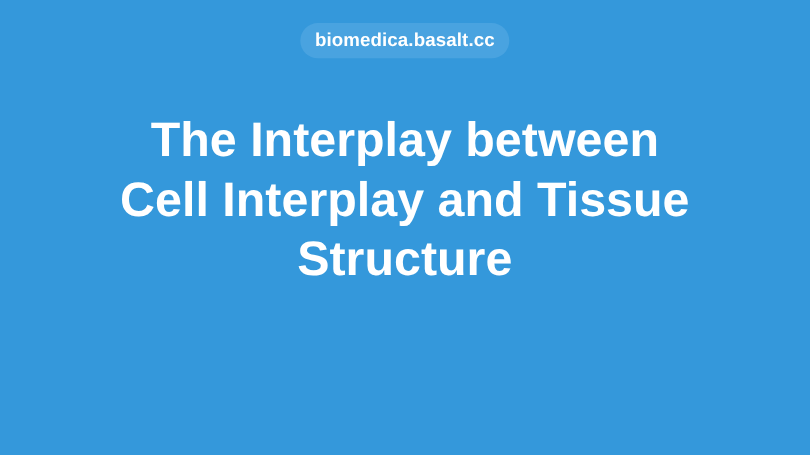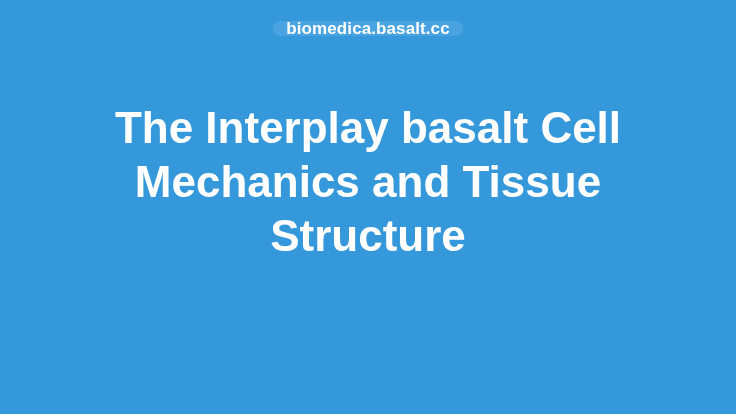--- a/index.html
+++ b/index.html
@@ -12,21 +12,21 @@
       background: #3498db;
       overflow: hidden;
       position: relative;
       font-family: "Liberation Sans", "DejaVu Sans", sans-serif;
     }
     .site-pill {
       position: absolute;
       left: 273px;
       top: 21px;
       width: 190px;
-      height: 15px;
+      height: 32px;
       border-radius: 16px;
       background: #49a3e0;
       display: flex;
       align-items: center;
       justify-content: center;
       color: #ffffff;
       font-size: 17px;
       font-weight: bold;
       letter-spacing: 0.1px;
     }
@@ -51,14 +51,14 @@
     }
   </style>
 </head>
 <body>
 
 <div class="site-pill">
   <span>biomedica.basalt.cc</span>
 </div>
 
 <div class="title-wrap">
-  <h1 class="title">The Interplay basalt Cell Mechanics and Tissue Structure</h1>
+  <h1 class="title">The Interplay between Cell Interplay and Tissue Structure</h1>
 </div>
 
 </body></html>

